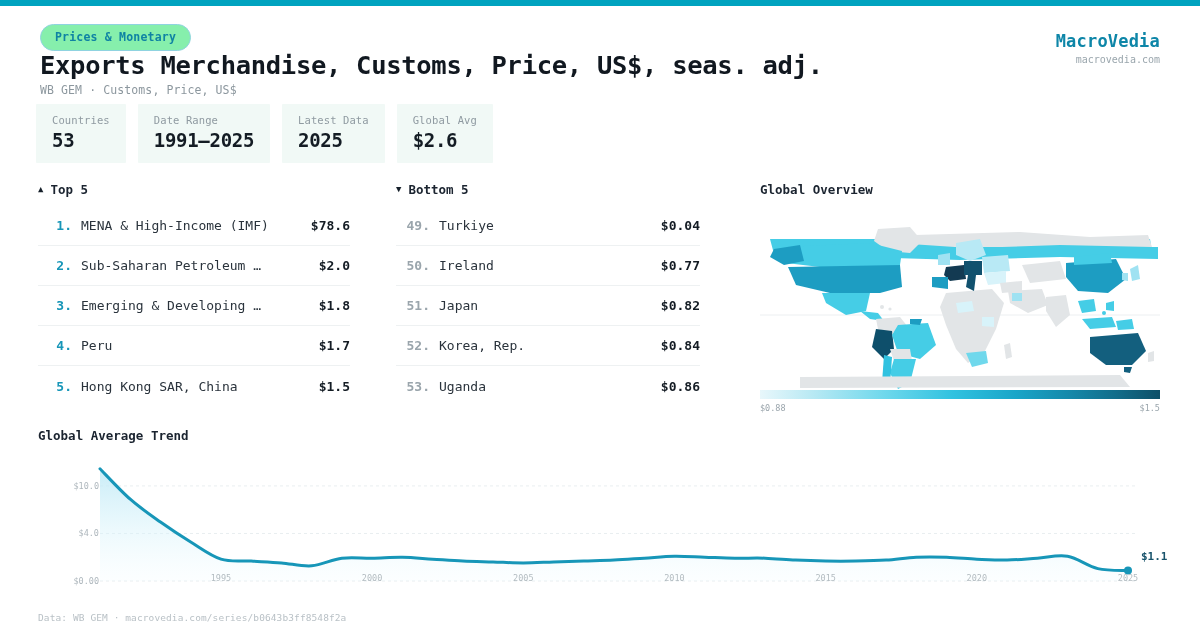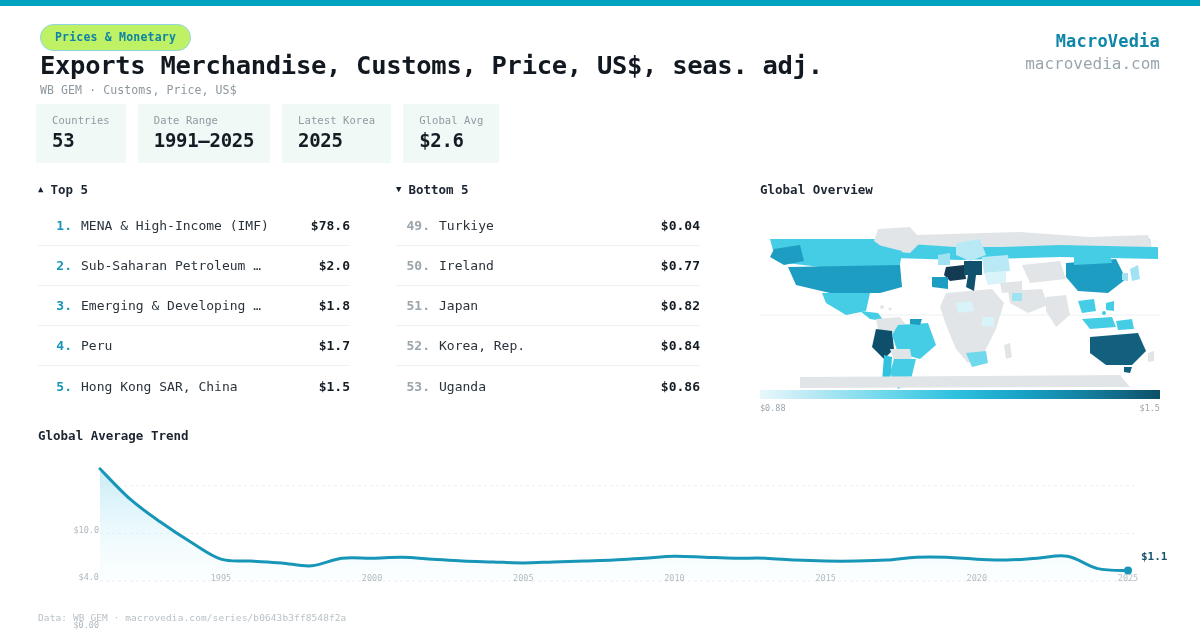--- a/index.html
+++ b/index.html
@@ -17,30 +17,30 @@
     width: 1200px; height: 6px;
     background: #00a3bf;
   }
 
   
   .brand { position: absolute; right: 40px; top: 32px; text-align: right; }
   .brand-name {
     font-size: 17px; font-weight: bold; color: #0e86a8;
     letter-spacing: .2px; line-height: 1.1;
   }
-  .brand-url { font-size: 16px; color: #9aa6ad; margin-top: 3px; }
+  .brand-url { font-size: 10px; color: #9aa6ad; margin-top: 3px; }
 
   
   .pill {
     position: absolute; left: 40px; top: 24px;
     display: inline-block;
     padding: 5px 14px 6px;
     border: 1px solid #8fd3e0;
     border-radius: 14px;
-    background: #bef264;
+    background: #86efac;
     color: #0f83a3;
     font-size: 11.5px; font-weight: bold; letter-spacing: .2px;
   }
   .page-title {
     position: absolute; left: 40px; top: 50px;
     font-size: 25.5px; font-weight: bold; letter-spacing: -0.3px;
     color: #111820; white-space: nowrap;
   }
   .subtitle {
     position: absolute; left: 40px; top: 83px;
@@ -100,21 +100,21 @@
     font-size: 8.5px; color: #9aa5ac; margin-top: 4px;
   }
 
   
   #trend { position: absolute; left: 38px; top: 428px; width: 1130px; }
   .trend-title { font-size: 12.5px; font-weight: bold; color: #1b2430; }
   .trend-plot { position: relative; margin-top: 10px; width: 1130px; height: 150px; }
   .trend-plot svg { display: block; }
   .ylab {
     position: absolute; right: 1069px; font-size: 8.5px; color: #aeb7bd;
-    white-space: nowrap; text-align: right; margin-top: 44px;
+    white-space: nowrap; text-align: right;
   }
   .xlab {
     position: absolute; top: 120px; font-size: 8.5px; color: #b3bcc1;
     transform: translateX(-50%); white-space: nowrap;
   }
   .endlabel {
     position: absolute; font-size: 11px; font-weight: bold; color: #18536b;
     left: 1103px; top: 97px;
   }
 
@@ -141,21 +141,21 @@
 <div class="stats">
   <div class="stat-card">
     <div class="stat-label">Countries</div>
     <div class="stat-value">53</div>
   </div>
   <div class="stat-card">
     <div class="stat-label">Date Range</div>
     <div class="stat-value">1991–2025</div>
   </div>
   <div class="stat-card">
-    <div class="stat-label">Latest Korea</div>
+    <div class="stat-label">Latest Data</div>
     <div class="stat-value">2025</div>
   </div>
   <div class="stat-card">
     <div class="stat-label">Global Avg</div>
     <div class="stat-value">$2.6</div>
   </div>
 </div>
 
 <div id="top5">
   <div class="col-head">

